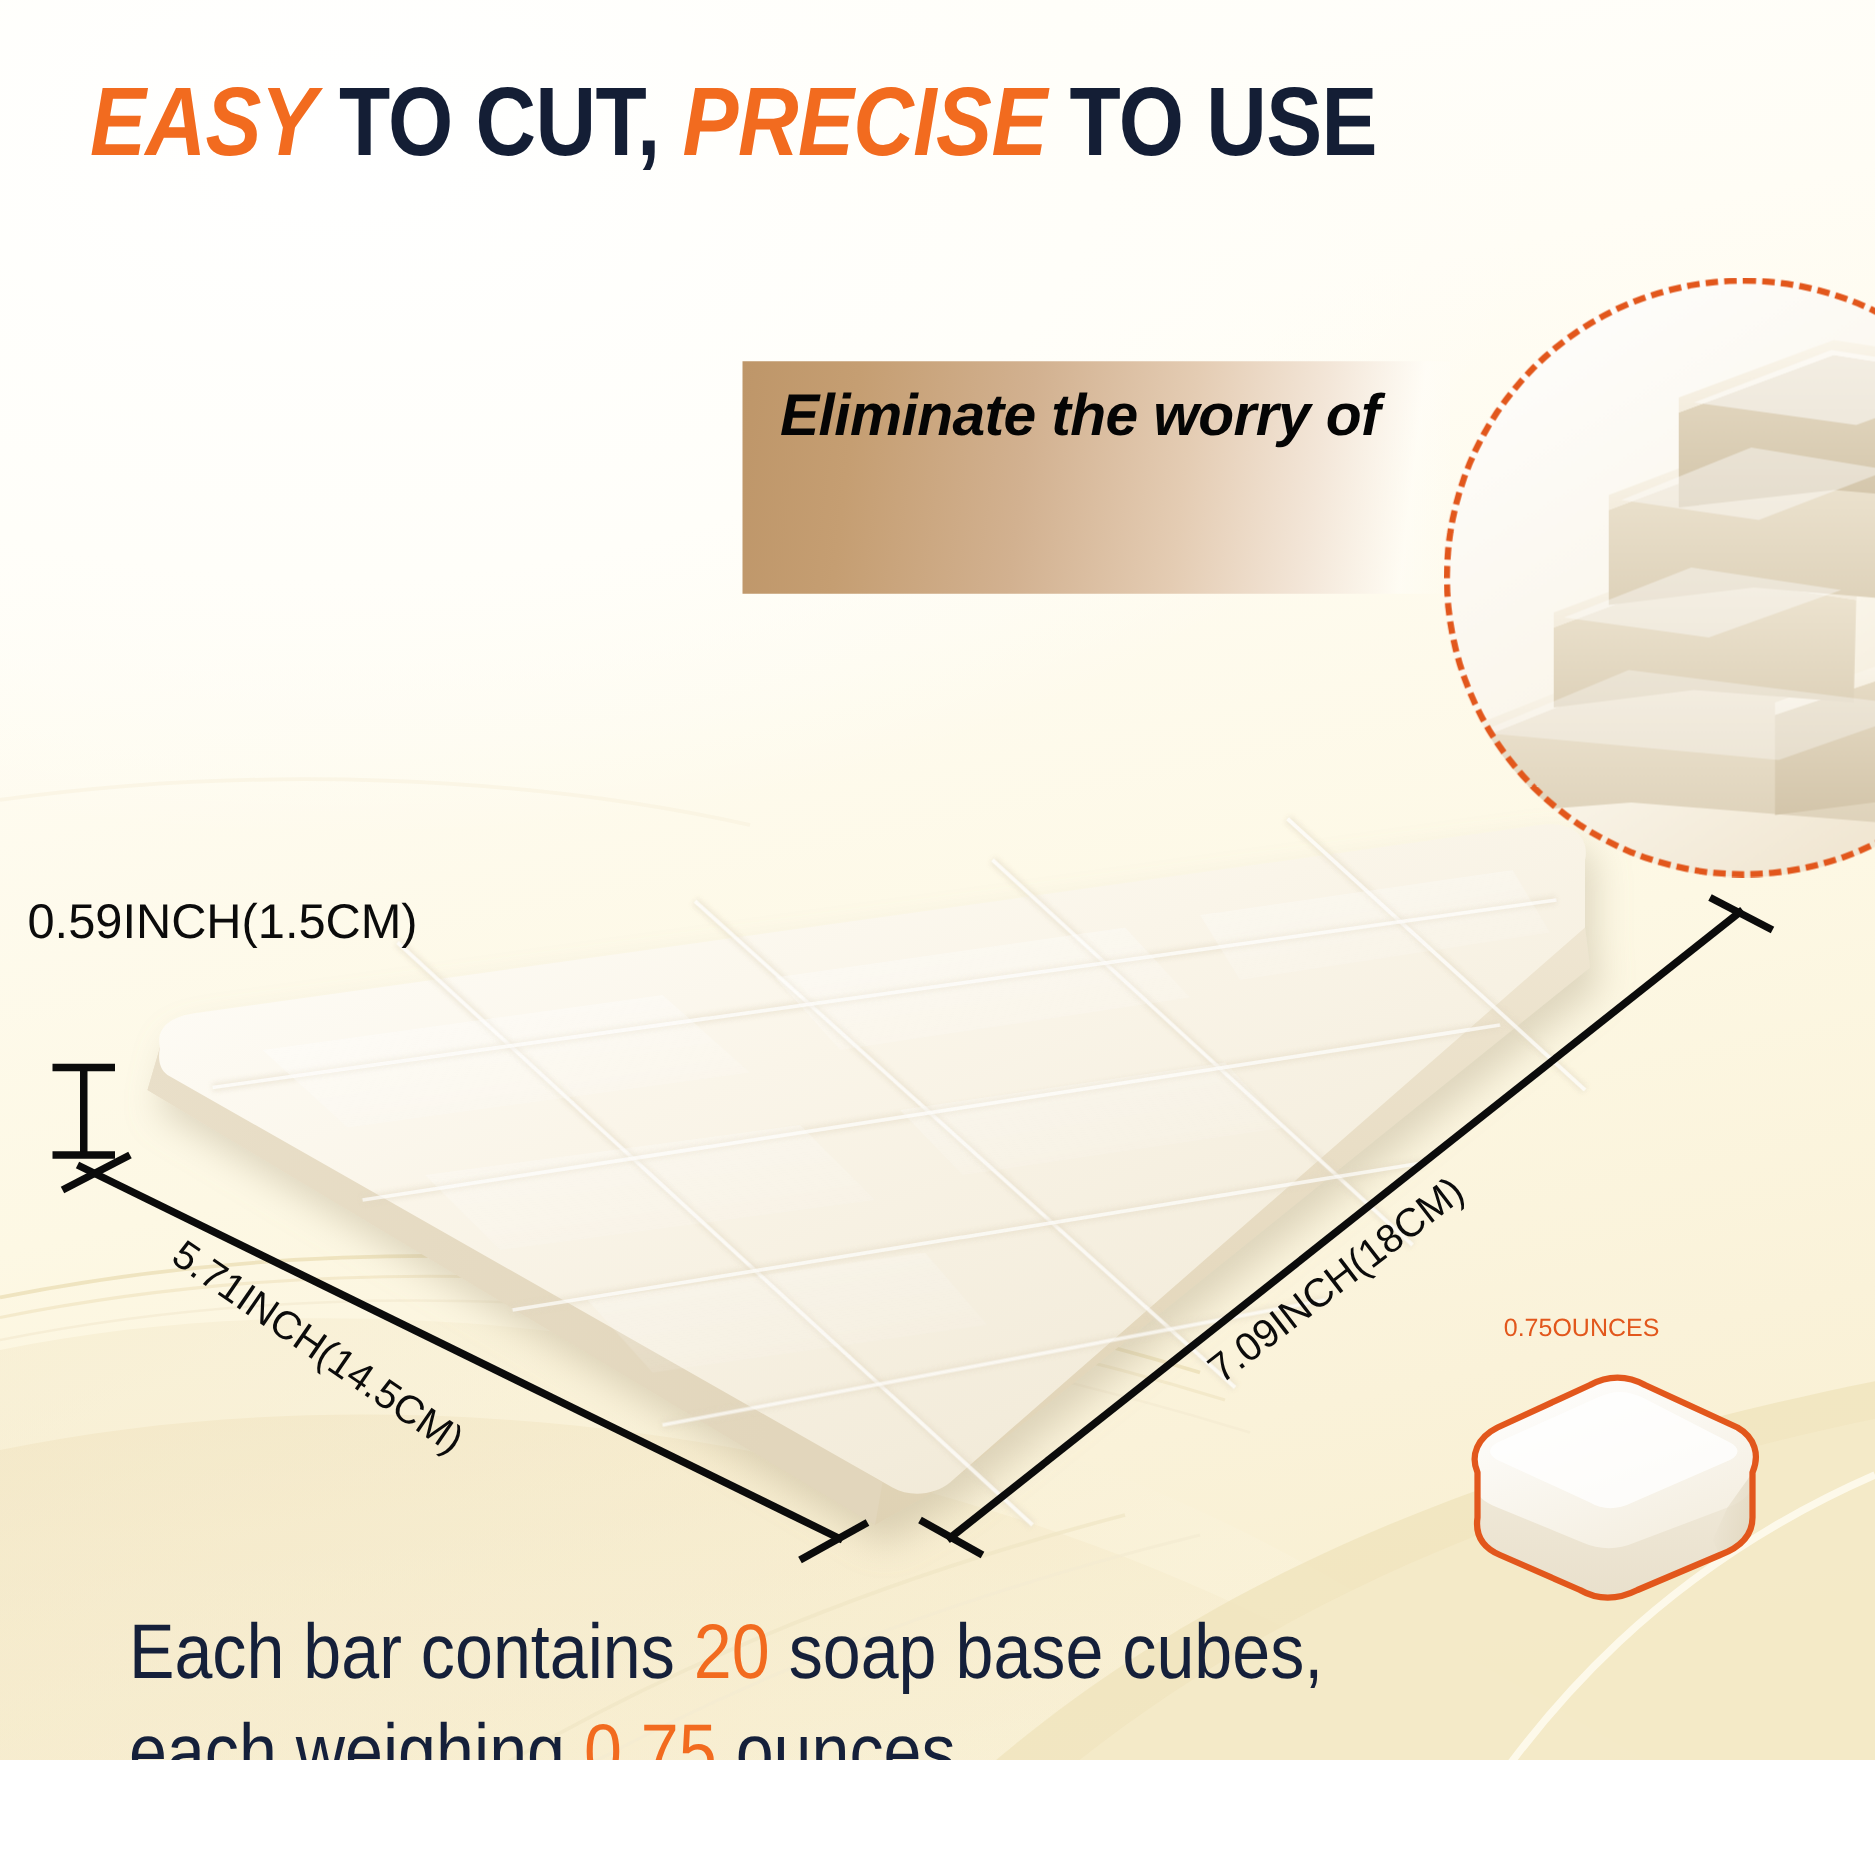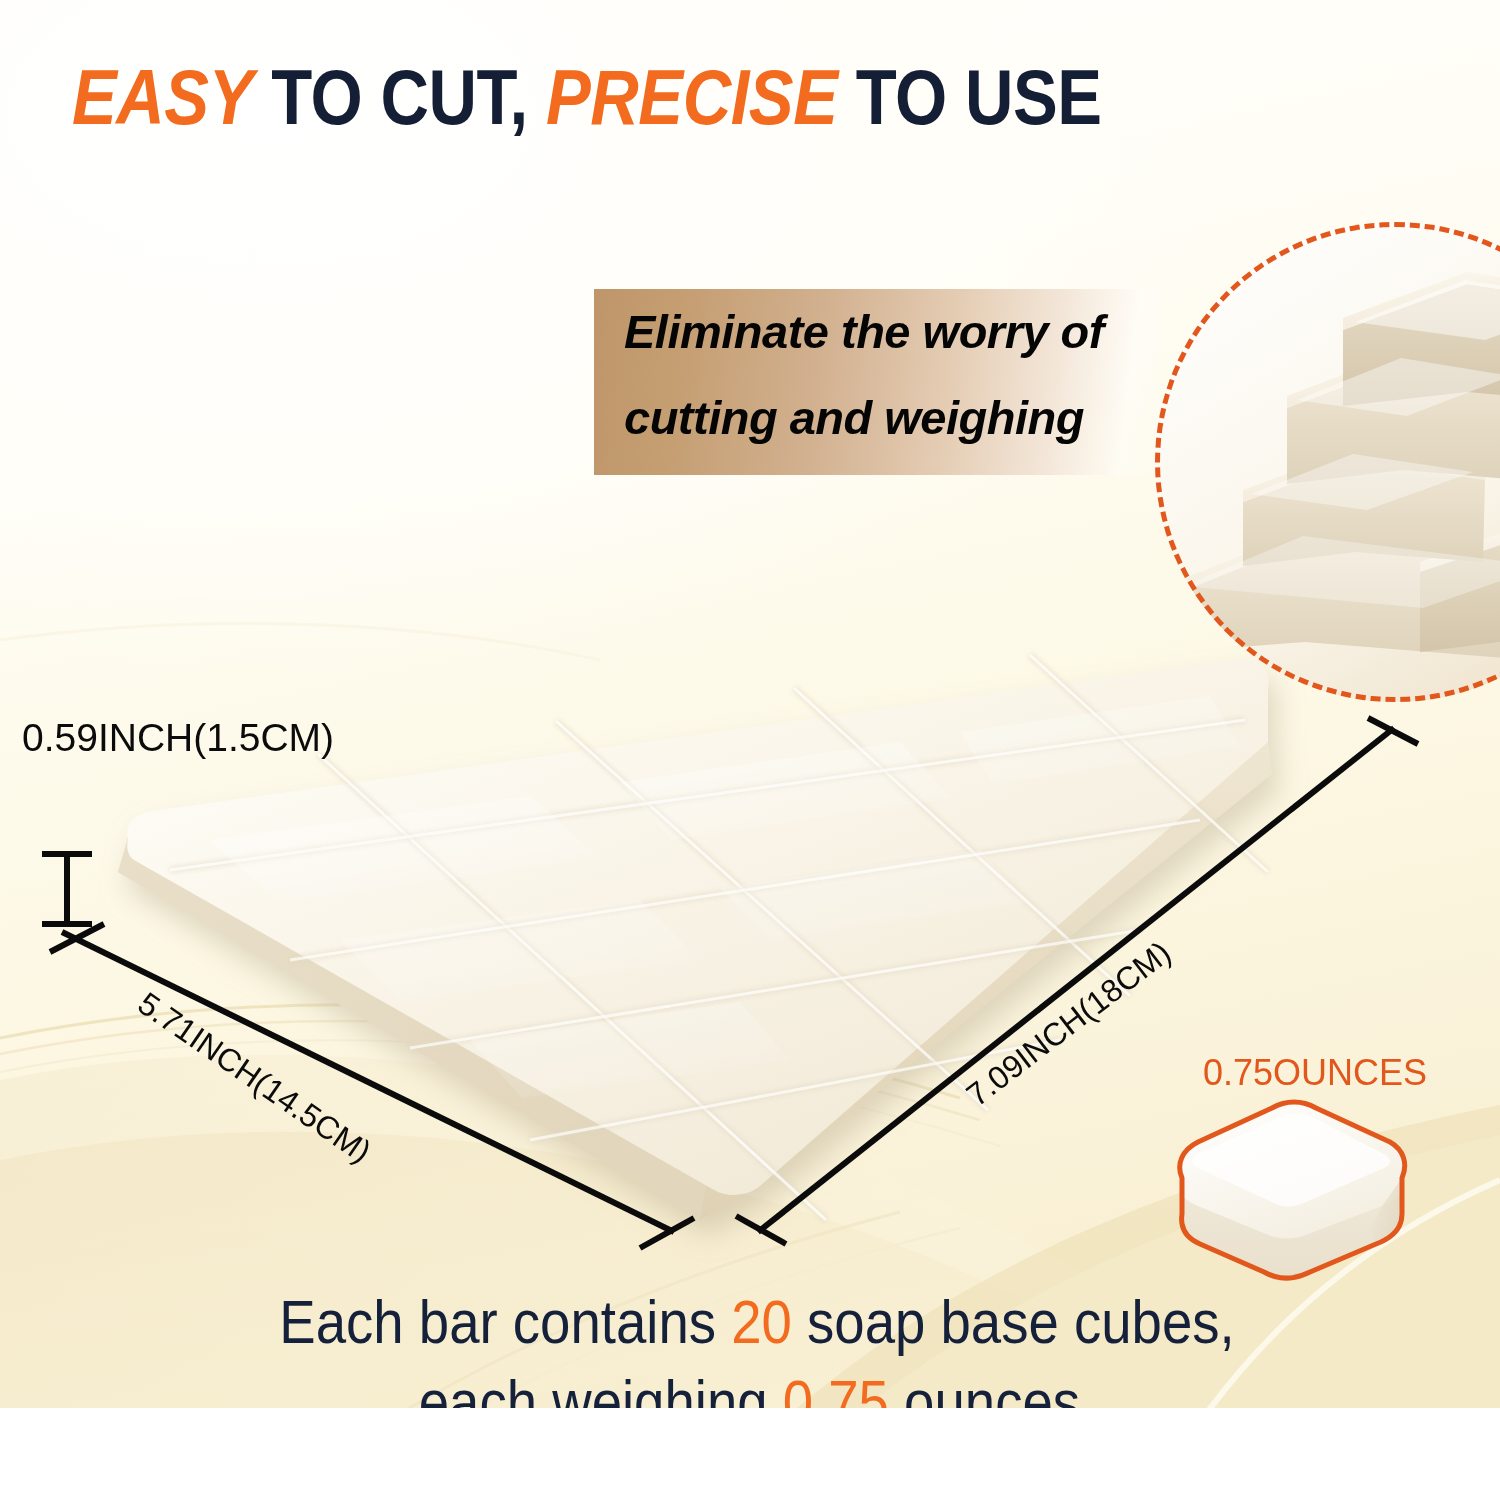--- a/index.html
+++ b/index.html
@@ -154,21 +154,21 @@
     transform: rotate(-37.5deg);
     transform-origin: left bottom;
     font-size: 32px;
     z-index: 6;
   }
   .ounce-label {
     position: absolute;
     left: 1203px;
     top: 1052px;
     color: #E2571C;
-    font-size: 36px;
+    font-size: 20px;
     font-weight: 400;
     white-space: nowrap;
     z-index: 6;
   }
 
   
   .single-cube {
     position: absolute;
     left: 1168px;
     top: 1092px;
@@ -176,21 +176,20 @@
     height: 196px;
     z-index: 6;
   }
 
   
   .caption {
     position: absolute;
     left: 0;
     right: 0;
     top: 1282px;
-    text-align: center;
     z-index: 6;
     padding-left: 14px;
   }
   .caption-line {
     color: #15203A;
     font-size: 62px;
     line-height: 80px;
     font-weight: 400;
     font-family: "Liberation Sans Narrow", "Liberation Sans", sans-serif;
     transform: scaleX(0.88);
@@ -233,21 +232,20 @@
     <path d="M270,1500 C430,1380 640,1280 900,1212" fill="none" stroke="#EFE5C4" stroke-width="3" opacity="0.7"></path>
     <path d="M330,1500 C490,1386 700,1292 960,1228" fill="none" stroke="#F3EBD2" stroke-width="2.5" opacity="0.7"></path>
     <path d="M1150,1500 C1230,1360 1340,1250 1500,1180" fill="none" stroke="#FFFDF3" stroke-width="6" opacity="0.8"></path>
     <path d="M0,640 C200,612 420,620 600,660" fill="none" stroke="#F7F0DC" stroke-width="3" opacity="0.55"></path>
   </svg>
 
   <div class="headline"><span class="em">EASY</span><span class="pl"> TO CUT, </span><span class="em">PRECISE</span><span class="pl"> TO USE</span></div>
 
   <div class="callout">
     <div class="callout-line">Eliminate the worry of</div>
-    <div class="callout-line">cutting and weighing</div>
   </div>
 
   <div class="inset-circle">
     <div class="inset-clip">
       <svg width="480" height="480" viewBox="0 0 480 480">
         <defs>
           <linearGradient id="ctop" x1="0" y1="0" x2="0.5" y2="1">
             <stop offset="0%" stop-color="#FCF8EE"></stop>
             <stop offset="100%" stop-color="#F2EADA"></stop>
           </linearGradient>

